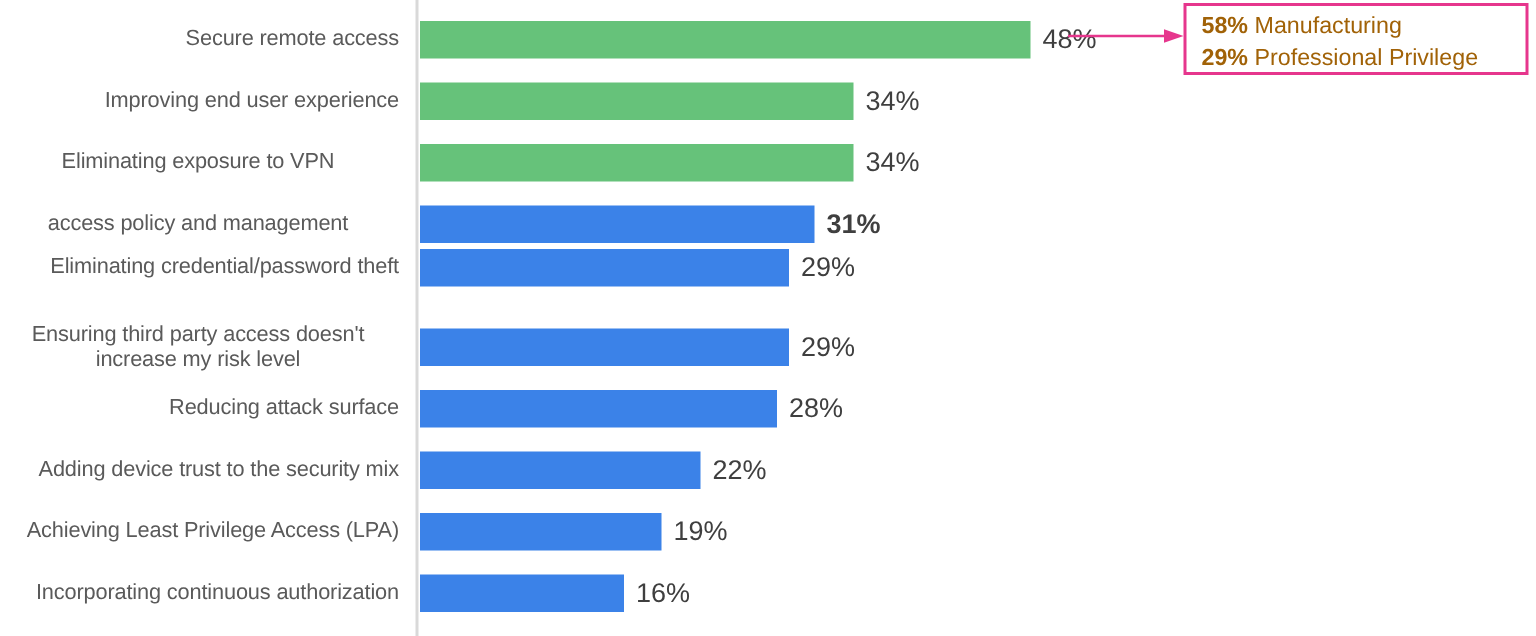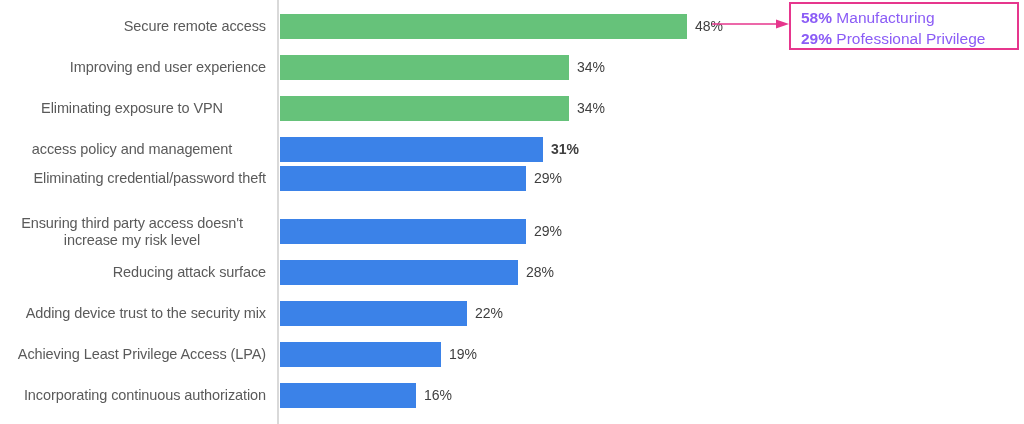--- a/index.html
+++ b/index.html
@@ -76,41 +76,41 @@
     height: 25px;
     border-radius: 0;
   }
   .bar-value {
     position: absolute;
     top: 8px;
     height: 25px;
     display: flex;
     align-items: center;
     color: #3f3f3f;
-    font-size: 14px;
+    font-size: 18px;
     line-height: 25px;
     white-space: nowrap;
   }
 
   
   .callout-box {
     position: absolute;
     left: 789px;
     top: 2px;
     width: 230px;
     height: 48px;
     box-sizing: border-box;
     border: 2px solid #e6368d;
     background: #ffffff;
     padding: 3px 0 0 10px;
   }
   .callout-line {
     font-size: 15.5px;
     line-height: 21px;
-    color: #8b5cf6;
+    color: #a16207;
     white-space: nowrap;
   }
   .callout-line .pct {
     font-weight: bold;
   }
   .callout-arrow {
     position: absolute;
     left: 712px;
     top: 18px;
     width: 80px;

